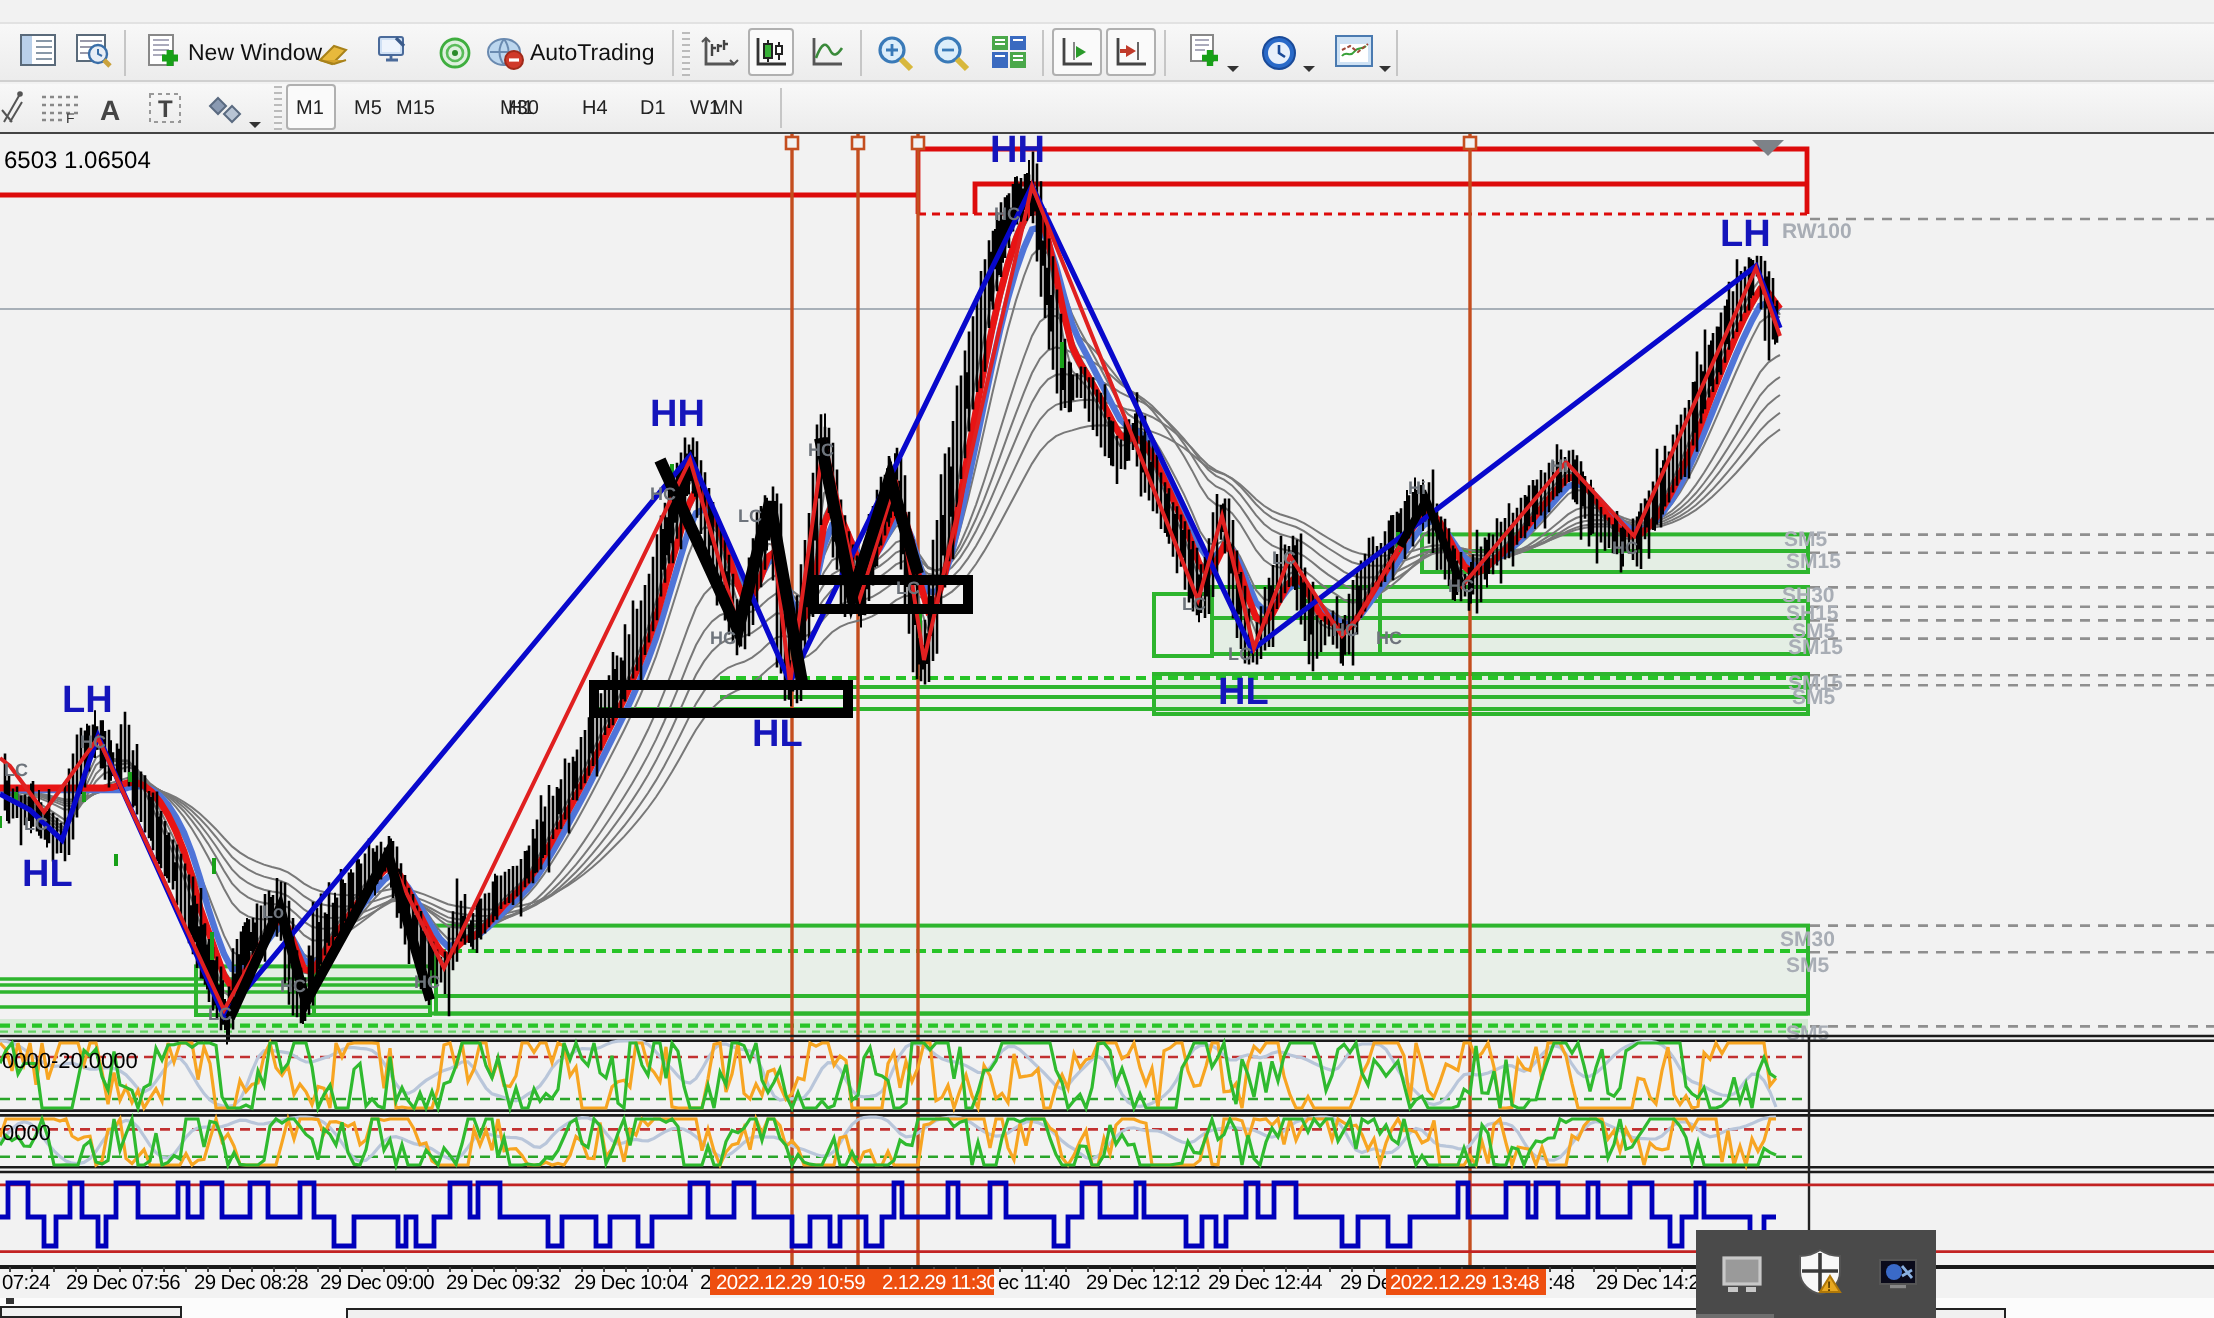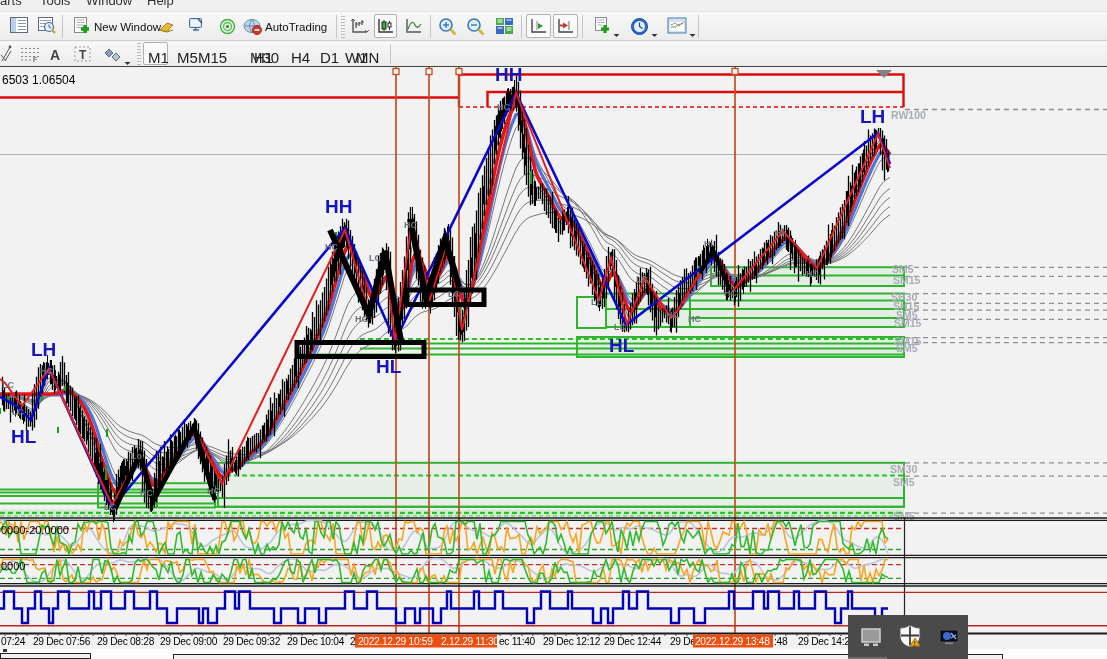--- a/index.html
+++ b/index.html
@@ -4,35 +4,29 @@
 html,body{width:1107px;height:659px;overflow:hidden;background:#f2f2f2;font-family:"Liberation Sans",sans-serif}
 #root{position:relative;width:1107px;height:659px}
 .menu{position:absolute;top:0;left:0;width:1107px;height:11px;background:#f0f0f0;overflow:hidden}
 .menu span{position:absolute;top:-7px;font-size:13px;color:#333}
 .tb1{position:absolute;top:11px;left:0;width:1107px;height:30px;background:linear-gradient(#f8f8f8,#ececec);border-top:1px solid #e2e2e2;border-bottom:1px solid #d0d0d0}
 .tb2{position:absolute;top:42px;left:0;width:1107px;height:24px;background:linear-gradient(#f8f8f8,#ececec)}
 .ti{position:absolute;top:5px}
 .sep1{position:absolute;top:3px;width:1px;height:23px;background:#c6c6c6}
 .sep2{position:absolute;top:2px;width:1px;height:20px;background:#c6c6c6}
 .lbl{position:absolute;font-size:11.5px;color:#111}
-.tf{position:absolute;top:7px;font-size:15px;color:#222}
+.tf{position:absolute;top:7px;font-size:10px;color:#222}
 .pressed{position:absolute;border:1px solid #b0b0b0;background:#fafafa;border-radius:2px}
 .chart{position:absolute;top:66px;left:0;width:1107px;height:593px;background:#f2f2f2;border-top:1.5px solid #444}
 .bottom{position:absolute;top:649px;left:0;width:1107px;height:10px;background:#fcfcfc}
 .handle{position:absolute;top:4px;width:4px;height:22px;background-image:repeating-linear-gradient(#bbb 0 1px,#f4f4f4 1px 3px)}
 .tray{position:absolute;left:848px;top:615px;width:120px;height:44px;background:#4a4a4a}
 </style></head>
 <body>
 <div id="root">
-<div class="menu">
- <span style="left:0">arts</span>
-      <span style="left:40px">Tools</span>
-      <span style="left:86px">Window</span>
-      <span style="left:147px">Help</span>
-</div>
 <div class="tb1">
  <div class="ti" style="left:10px"><svg width="18" height="16" viewBox="0 0 18 16">
           <rect x="0.5" y="0.5" width="17" height="15" fill="#fff" stroke="#5a6a7a"></rect>
           <rect x="1" y="1" width="5" height="14" fill="#b9d0ea"></rect>
           <path d="M8 3.5h8M8 6.5h8M8 9.5h8M8 12.5h8" stroke="#8898a8" stroke-width="1"></path>
         </svg></div>
  <div class="ti" style="left:38px"><svg width="18" height="17" viewBox="0 0 18 17">
           <rect x="0.5" y="0.5" width="14" height="13" fill="#fff" stroke="#5a6a7a"></rect>
           <path d="M2 3.5h11M2 6.5h11M2 9.5h11" stroke="#99a" stroke-width="1"></path>
           <circle cx="11" cy="10" r="4.5" fill="#e8edf5" stroke="#3a6ea8" stroke-width="1.2"></circle>

